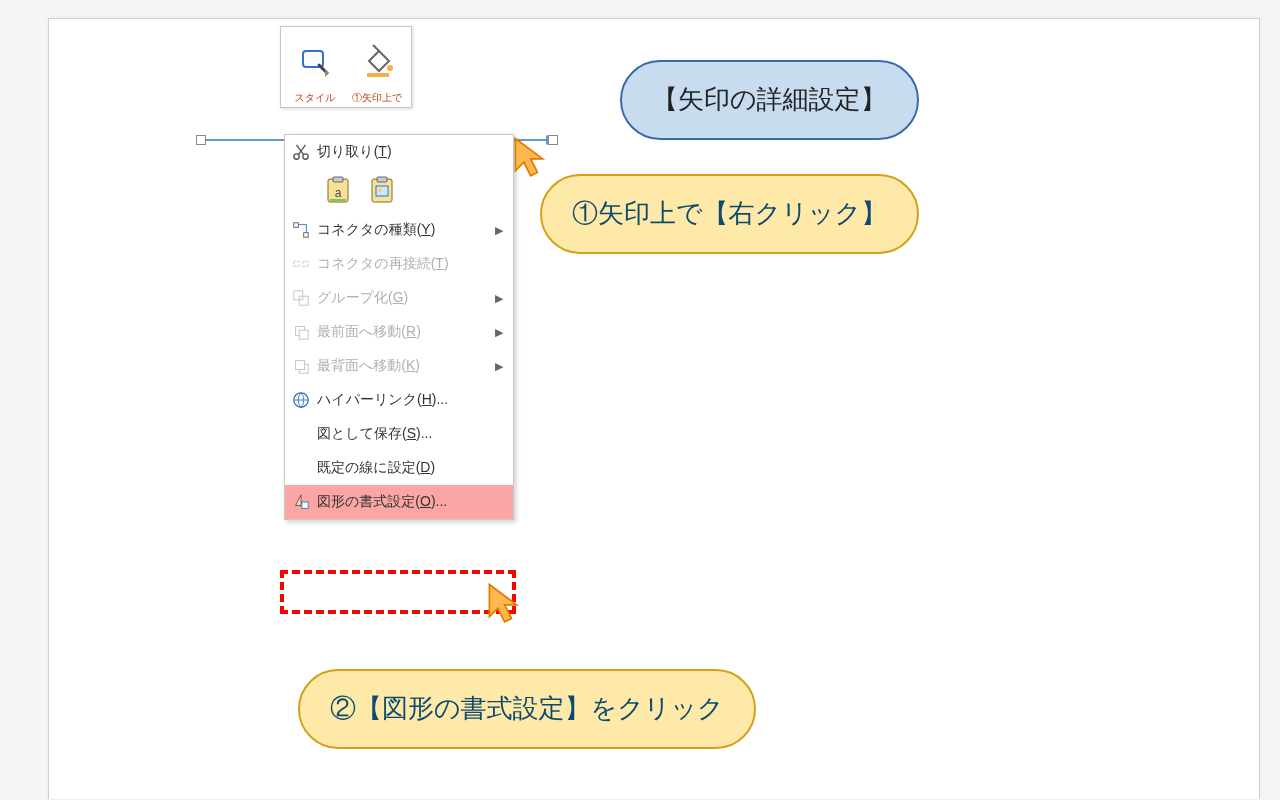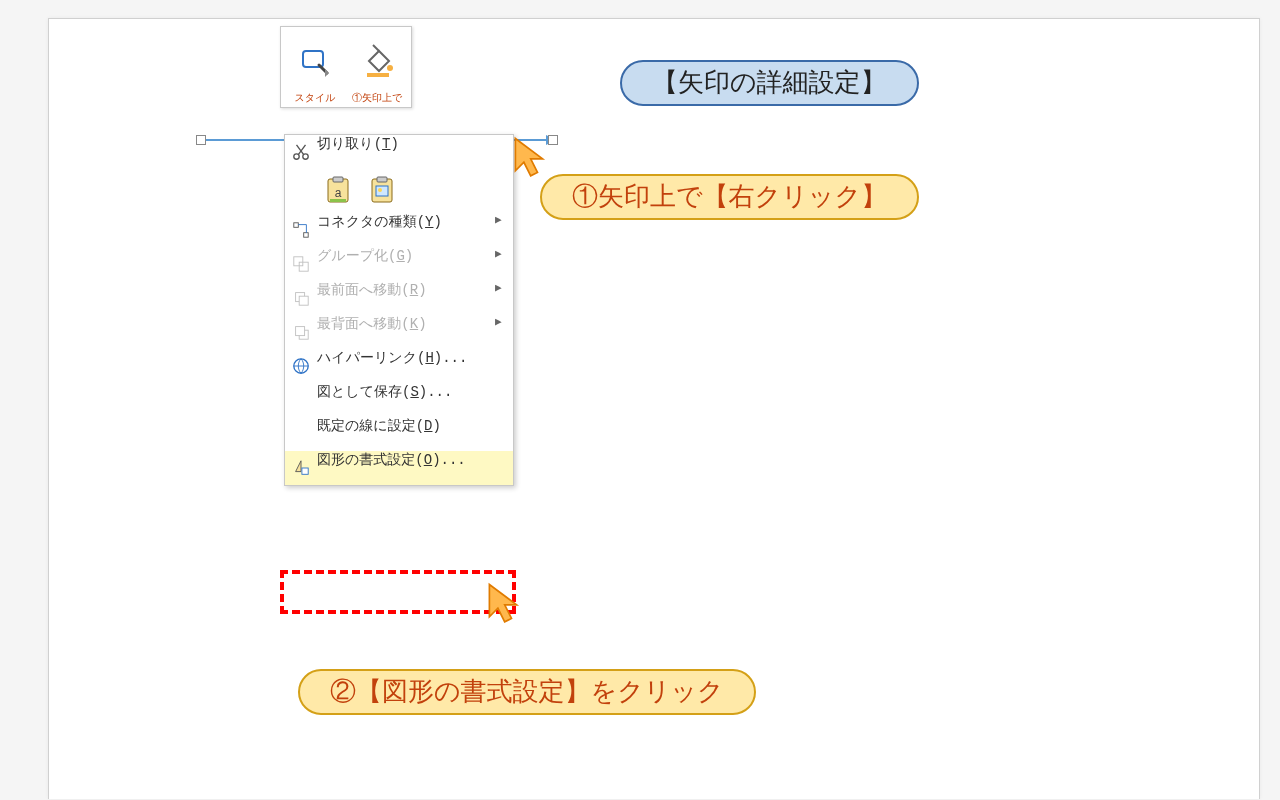--- a/index.html
+++ b/index.html
@@ -96,22 +96,22 @@
     top: 134px;
     width: 228px;
     background: #fff;
     border: 1px solid #c8c8c8;
     box-shadow: 2px 2px 5px rgba(0,0,0,0.2);
     font-size: 14px;
     color: #333;
   }
   .ctx-row {
     display: flex;
+    align-items: center;
     height: 34px;
-    font-family: Liberation Mono, monospace;
   }
   .ctx-icon {
     width: 32px;
     display: flex;
     align-items: center;
     justify-content: center;
     color: #555;
   }
   .ctx-label {
     flex: 1;
@@ -130,50 +130,50 @@
     padding: 6px 0 8px 38px;
     height: auto;
   }
   .paste-btn {
     width: 30px; height: 30px;
     display: flex;
     align-items: center;
     justify-content: center;
   }
   .ctx-hl {
-    background: #fef9c3;
+    background: #fca5a5;
   }
   .red-dash {
     position: absolute;
     left: 280px;
     top: 570px;
     width: 228px;
     height: 36px;
     border: 4px dashed #ff0000;
     pointer-events: none;
   }
   
   .pill {
     position: absolute;
     border-radius: 999px;
-    padding: 4px 30px;
+    padding: 21px 30px;
     font-size: 26px;
     line-height: 1.3;
     white-space: nowrap;
     border: 2px solid;
   }
   .pill-blue {
     background: #c8dcf0;
     border-color: #3a6aa8;
     color: #222;
   }
   .pill-yellow {
     background: #ffe9a8;
     border-color: #d4a017;
-    color: #c2410c;
+    color: #0c4a6e;
   }
   
   .cursor {
     position: absolute;
     width: 34px;
     height: 44px;
     pointer-events: none;
   }
 </style>
 </head>
@@ -249,20 +249,30 @@
           <rect x="13" y="13" width="5" height="5" fill="none" stroke="#555"></rect>
           <path d="M7 4 L16 4 L16 13" fill="none" stroke="#2f73c6"></path>
         </svg>
       </div>
       <div class="ctx-label">コネクタの種類(<u>Y</u>)</div>
       <div class="ctx-sub">▶</div>
     </div>
     <div class="ctx-row ctx-disabled">
       <div class="ctx-icon">
         <svg width="18" height="18" viewBox="0 0 20 20">
+          <rect x="2" y="7" width="6" height="6" fill="none" stroke="#c0c0c0" stroke-dasharray="2 1"></rect>
+          <rect x="12" y="7" width="6" height="6" fill="none" stroke="#c0c0c0" stroke-dasharray="2 1"></rect>
+        </svg>
+      </div>
+      <div class="ctx-label">コネクタの再接続(<u>T</u>)</div>
+      <div class="ctx-sub"></div>
+    </div>
+    <div class="ctx-row ctx-disabled">
+      <div class="ctx-icon">
+        <svg width="18" height="18" viewBox="0 0 20 20">
           <rect x="2" y="2" width="10" height="10" fill="none" stroke="#c0c0c0"></rect>
           <rect x="8" y="8" width="10" height="10" fill="none" stroke="#c0c0c0"></rect>
         </svg>
       </div>
       <div class="ctx-label">グループ化(<u>G</u>)</div>
       <div class="ctx-sub">▶</div>
     </div>
     <div class="ctx-row ctx-disabled">
       <div class="ctx-icon">
         <svg width="18" height="18" viewBox="0 0 20 20">

